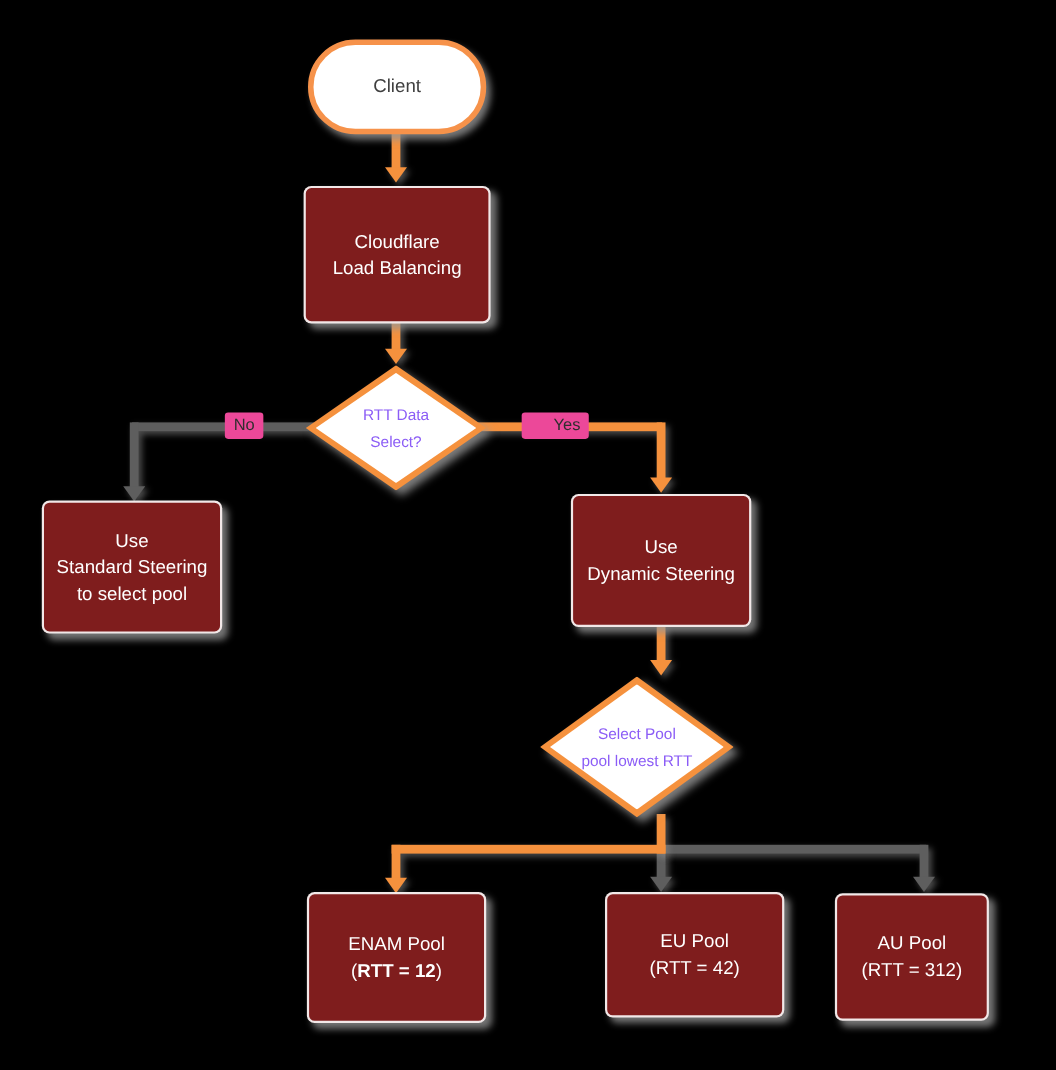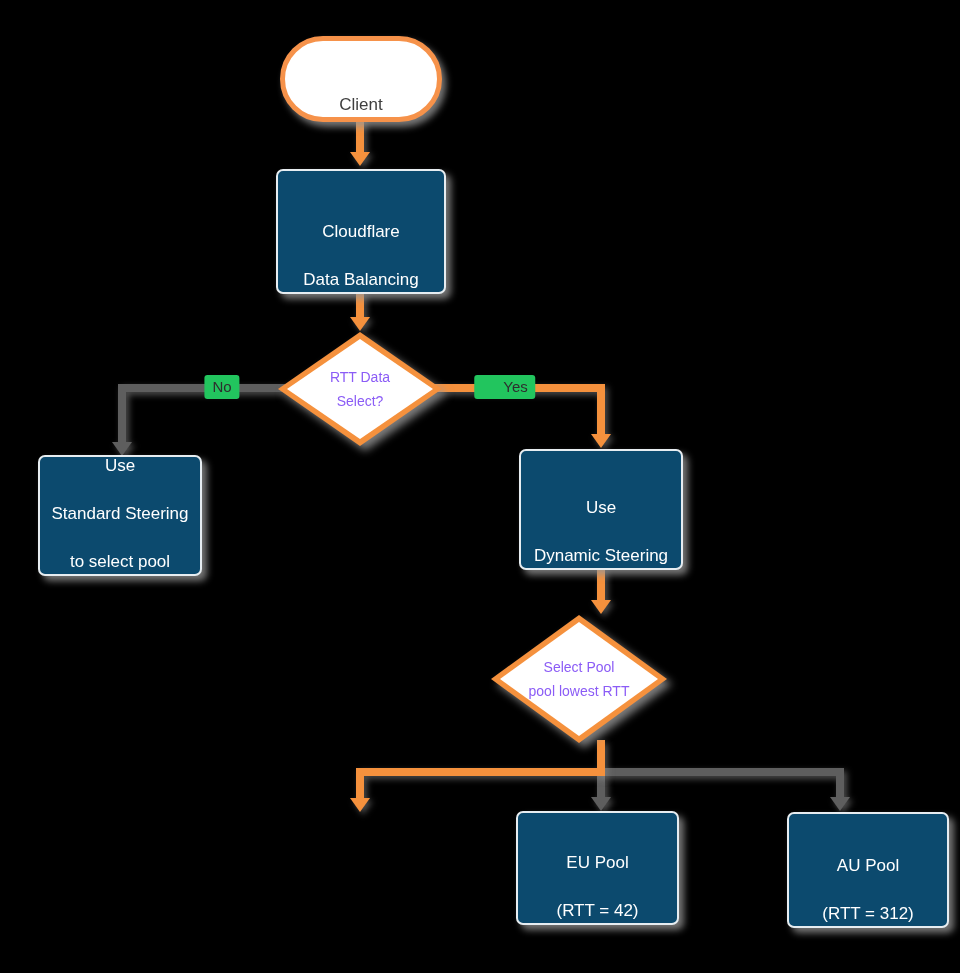--- a/index.html
+++ b/index.html
@@ -7,28 +7,28 @@
   .canvas{position:relative;width:960px;height:973px;background:#000;overflow:hidden;}
 
   
   .edge{position:absolute;inset:0;pointer-events:none;filter:drop-shadow(3px 3px 3px rgba(140,140,140,0.55));}
   .seg{position:absolute;}
   .seg.orange{background:#F5913D;}
   .seg.gray{background:#5E5E5E;}
   .arrow{position:absolute;width:0;height:0;border-left:10px solid transparent;border-right:10px solid transparent;border-top:14px solid #F5913D;}
   .arrow.gray{border-top-color:#5E5E5E;}
 
-  .edge-label{position:absolute;transform:translate(-50%,-50%);background:#22c55e;color:#2E2E2E;
+  .edge-label{position:absolute;transform:translate(-50%,-50%);background:#ec4899;color:#2E2E2E;
     padding:3px 8px;border-radius:3px;font-size:15px;line-height:1.2;z-index:5;}
 
   
-  .node{position:absolute;box-sizing:border-box;display:flex;flex-direction:column;justify-content:flex-end;
+  .node{position:absolute;box-sizing:border-box;display:flex;flex-direction:column;justify-content:center;
     align-items:center;text-align:center;font-size:17px;line-height:24px;z-index:10;}
-  .rect{background:#0c4a6e;color:#FFFFFF;border:2px solid rgba(255,255,255,0.9);border-radius:7px;
-    box-shadow:5px 5px 7px rgba(150,150,150,0.78);gap:24px;}
+  .rect{background:#7f1d1d;color:#FFFFFF;border:2px solid rgba(255,255,255,0.9);border-radius:7px;
+    box-shadow:5px 5px 7px rgba(150,150,150,0.78);}
   .pill{background:#FFFFFF;color:#3F3F3F;border:5px solid #F6924A;border-radius:48px;
     box-shadow:4px 5px 7px rgba(150,150,150,0.8);}
 
   .diamond-wrap{position:absolute;z-index:10;filter:drop-shadow(5px 5px 4px rgba(155,155,155,0.8));}
   .diamond-outer{position:absolute;inset:0;background:#F5913D;clip-path:polygon(50% 0,100% 50%,50% 100%,0 50%);}
   .diamond-inner{position:absolute;left:9px;right:9px;top:7px;bottom:7px;background:#FFFFFF;
     clip-path:polygon(50% 0,100% 50%,50% 100%,0 50%);}
   .diamond-text{position:absolute;inset:0;display:flex;flex-direction:column;justify-content:center;
     align-items:center;text-align:center;color:#8b5cf6;font-size:14px;line-height:24px;}
 
@@ -86,21 +86,21 @@
 
   <div class="edge-label" style="left:222px;top:387px;">No</div>
   <div class="edge-label" style="left:505px;top:387px;padding-left:29px;">Yes</div>
 
   <div class="node pill" style="left:280px;top:36px;width:162px;height:86px;">
     <div>Client</div>
   </div>
 
   <div class="node rect" style="left:276px;top:169px;width:170px;height:125px;">
     <div>Cloudflare</div>
-    <div>Data Balancing</div>
+    <div>Load Balancing</div>
   </div>
 
   <div class="diamond-wrap" style="left:278px;top:332px;width:164px;height:114px;">
     <div class="diamond-outer"></div>
     <div class="diamond-inner"></div>
     <div class="diamond-text">
       <div>RTT Data</div>
       <div>Select?</div>
     </div>
   </div>
@@ -118,24 +118,28 @@
 
   <div class="diamond-wrap" style="left:491px;top:615px;width:176px;height:128px;">
     <div class="diamond-outer"></div>
     <div class="diamond-inner"></div>
     <div class="diamond-text">
       <div>Select Pool</div>
       <div>pool lowest RTT</div>
     </div>
   </div>
 
+  <div class="node rect" style="left:279px;top:811px;width:163px;height:119px;">
+    <div>ENAM Pool</div>
+    <div><span>(</span><span class="bold">RTT = 12</span><span>)</span></div>
+  </div>
 
-  <div class="node rect" style="left:516px;top:811px;width:163px;height:114px;">
+  <div class="node rect" style="left:550px;top:811px;width:163px;height:114px;">
     <div>EU Pool</div>
     <div>(RTT = 42)</div>
   </div>
 
-  <div class="node rect" style="left:759px;top:812px;width:162px;height:116px;margin-left:28px;">
+  <div class="node rect" style="left:759px;top:812px;width:140px;height:116px;">
     <div>AU Pool</div>
     <div>(RTT = 312)</div>
   </div>
 
 </div>
 
 </body></html>

